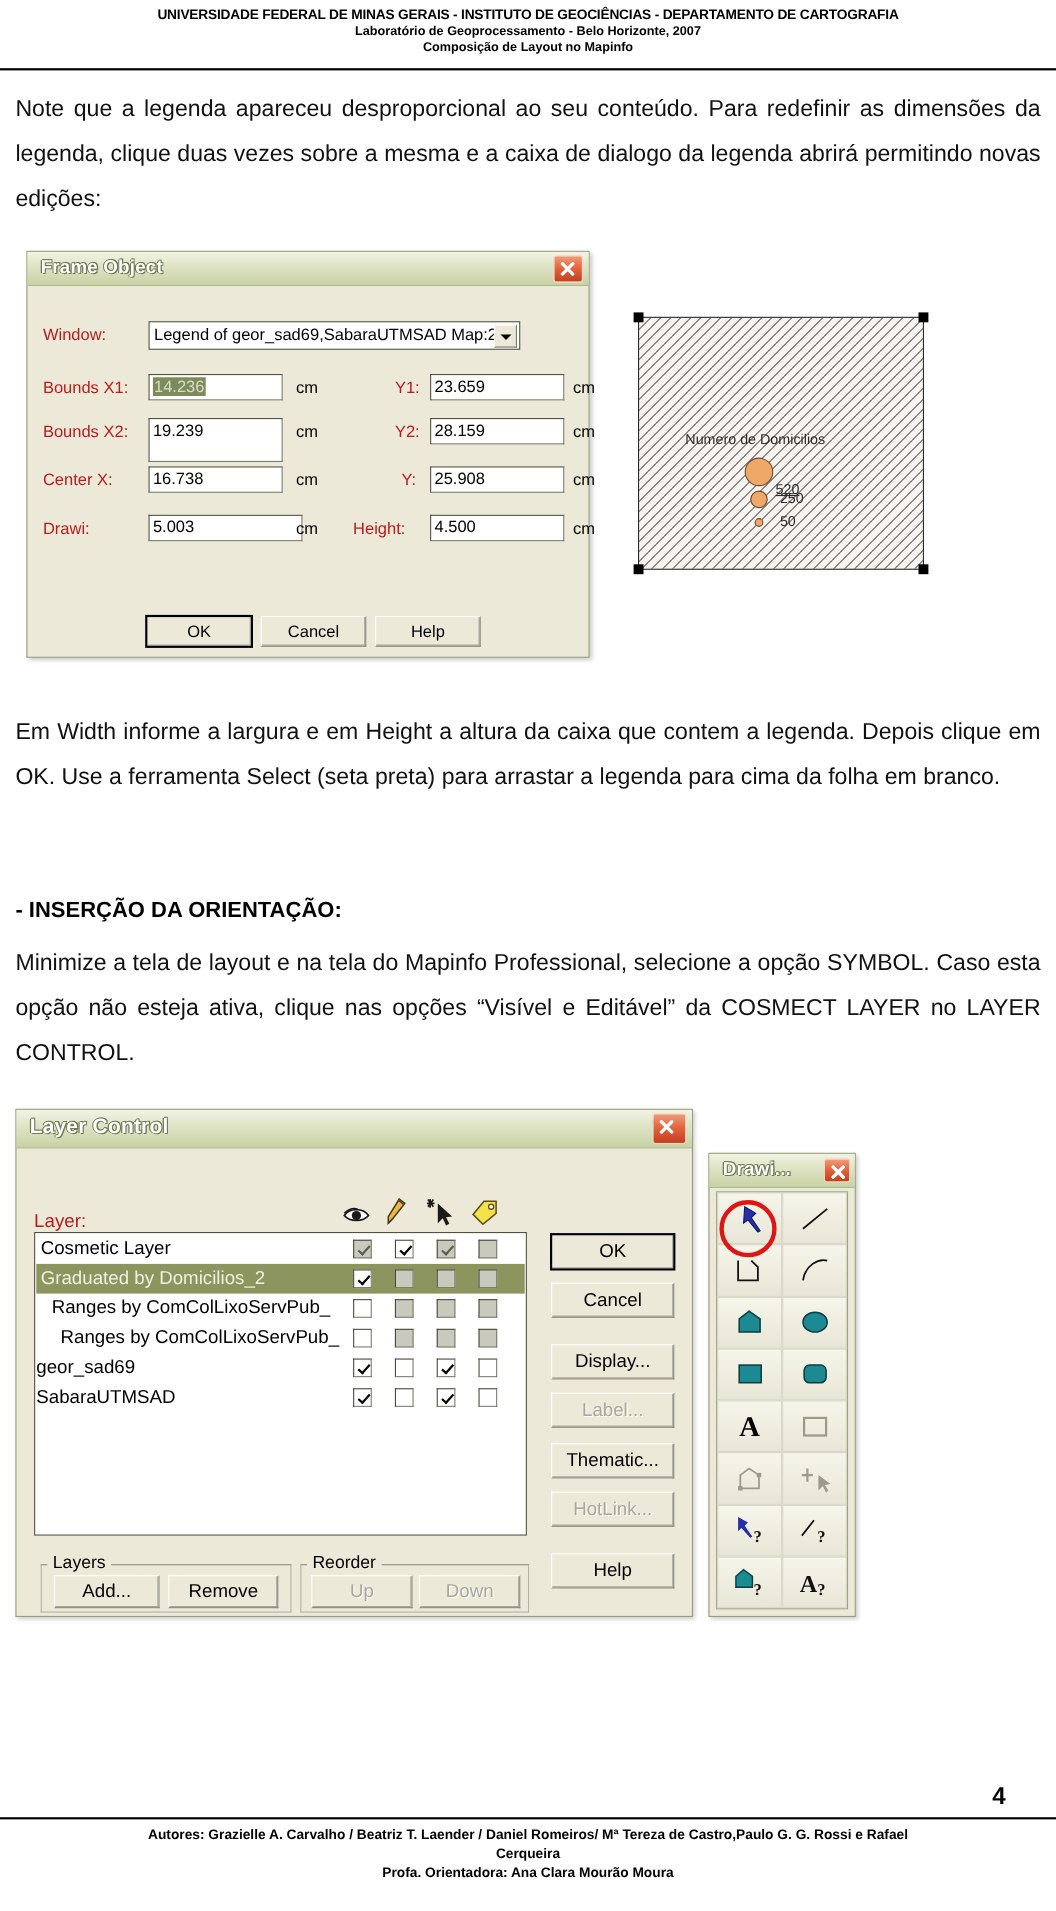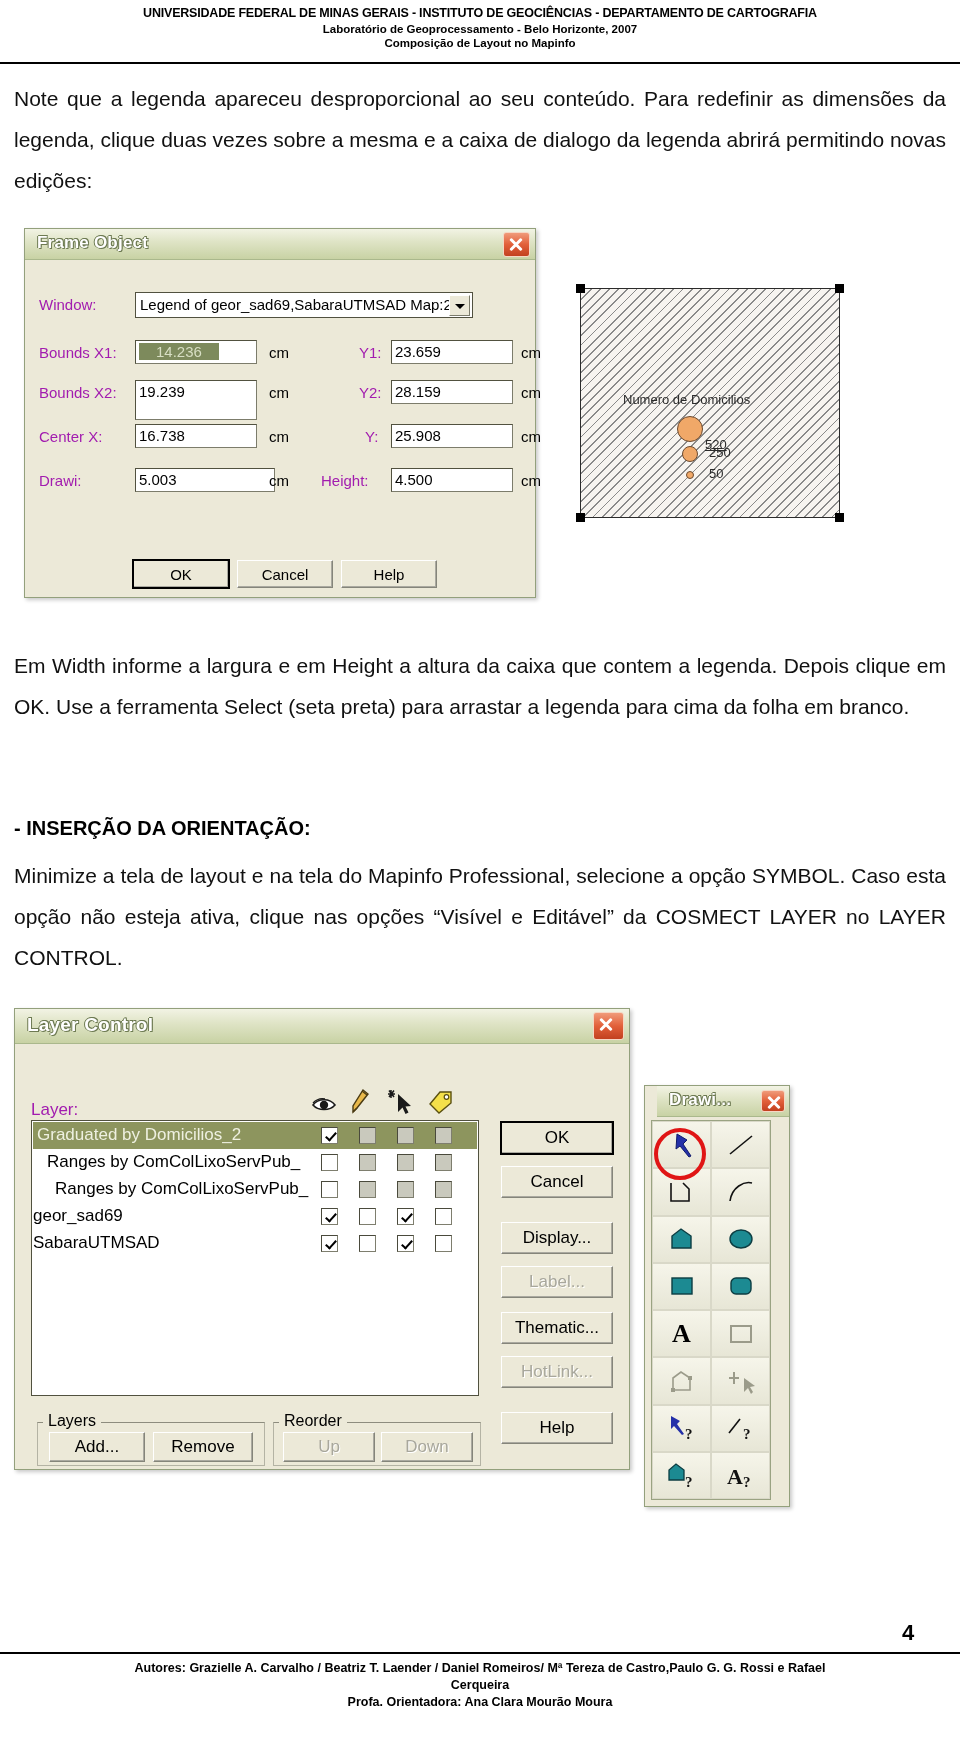--- a/index.html
+++ b/index.html
@@ -58,30 +58,30 @@
     cursor:pointer;
   }
   .dlg-close:before,.dlg-close:after{
     content:""; position:absolute; left:4px; top:10px; width:16px; height:3px;
     background:#fff; border-radius:1px;
   }
   .dlg-close:before{ transform:rotate(45deg);}
   .dlg-close:after{ transform:rotate(-45deg);}
   .dlg-body{ position:relative; }
 
-  .lbl{ position:absolute; font-size:15px; color:#a21caf; white-space:nowrap;}
+  .lbl{ position:absolute; font-size:15px; color:#b91c1c; white-space:nowrap;}
   .fld{
     position:absolute; background:#fff;
     border:1px solid #7c7c6b; border-top-color:#51513f; border-left-color:#51513f;
     font-size:15px; color:#000;
     padding:1px 3px; box-sizing:border-box; line-height:20px;
     white-space:nowrap; overflow:hidden;
   }
   .fld.sel{ }
-  .fld .selhl{ background:#7d8a5c; color:#d8dfc4; padding:0 17px;}
+  .fld .selhl{ background:#7d8a5c; color:#d8dfc4; padding:0 1px;}
   .combo{
     position:absolute; background:#fff;
     border:1px solid #51513f;
     font-size:15px; line-height:22px; padding:1px 24px 1px 4px;
     box-sizing:border-box; white-space:nowrap; overflow:hidden;
   }
   .combo .arrow{
     position:absolute; right:2px; top:2px; width:19px; height:19px;
     background:#ece9d8; border:1px solid #fff; border-right-color:#7b7b6b; border-bottom-color:#7b7b6b;
   }
@@ -280,20 +280,33 @@
       <svg width="28" height="28" viewBox="0 0 28 28">
         <path d="M4 16 L14 4 L25 4 L25 15 L13 25 Z" fill="#f4e04a" stroke="#5a5010" stroke-width="1.4"></path>
         <circle cx="20.5" cy="9" r="2.3" fill="#fff" stroke="#5a5010" stroke-width="1.2"></circle>
       </svg>
     </div>
 
     <div style="position:absolute; left:16px; top:76px; width:448px; height:276px; background:#ffffff; border:1px solid #51513f; box-sizing:border-box;">
     </div>
 
     <div style="position:absolute; left:18px; top:78px; width:444px;">
+      <div style="position:relative; height:27px;">
+        <div style="position:absolute; left:4px; top:3px; font-size:17px;">Cosmetic Layer</div>
+        <div class="cb gray" style="left:288px; top:5px;">
+            <span class="tick"></span>
+          </div>
+        <div class="cb" style="left:326px; top:5px;">
+            <span class="tick"></span>
+          </div>
+        <div class="cb gray" style="left:364px; top:5px;">
+            <span class="tick"></span>
+          </div>
+        <div class="cb gray" style="left:402px; top:5px;"></div>
+      </div>
       <div style="position:relative; height:27px; background:#8d955e;">
         <div style="position:absolute; left:4px; top:3px; font-size:17px; color:#eef0e0;">Graduated by Domicilios_2</div>
         <div class="cb" style="left:288px; top:5px;">
             <span class="tick"></span>
           </div>
         <div class="cb gray" style="left:326px; top:5px;"></div>
         <div class="cb gray" style="left:364px; top:5px;"></div>
         <div class="cb gray" style="left:402px; top:5px;"></div>
       </div>
       <div style="position:relative; height:27px;">
@@ -348,21 +361,21 @@
     <div style="position:absolute; left:258px; top:378px; width:206px; height:42px; border:1px solid #b4b3a4; border-top-color:#8d8c7e;"></div>
     <div style="position:absolute; left:264px; top:368px; background:#ece9d8; padding:0 5px; font-size:16px;">Reorder</div>
 
     <div class="btn" style="left:34px; top:388px; width:96px; height:30px; font-size:17px;">Add...</div>
     <div class="btn" style="left:138px; top:388px; width:100px; height:30px; font-size:17px;">Remove</div>
     <div class="btn disabled" style="left:268px; top:388px; width:92px; height:30px; font-size:17px;">Up</div>
     <div class="btn disabled" style="left:366px; top:388px; width:92px; height:30px; font-size:17px;">Down</div>
   </div>
 </div>
 
-<div class="dlg" id="drawing-toolbar" style="left:644px; top:1085px; width:132px; height:420px;padding-left:12px;">
+<div class="dlg" id="drawing-toolbar" style="left:644px; top:1048px; width:132px; height:420px;">
   <div class="dlg-titlebar" style="height:30px;">
     <div class="dlg-title" style="font-size:17px; top:4px;">Drawi...</div>
     <div class="dlg-close" style="width:22px; height:20px; right:4px; top:4px;"></div>
   </div>
 
   <div class="toolgrid" style="left:6px; top:34px; width:118px; height:378px;">
 
     <div class="toolcell">
       <svg width="34" height="34" viewBox="0 0 34 34">
         <path d="M12 6 L22 12 L18 16 L26 28 L24 29 L15 18 L11 21 Z" fill="#2430a8" stroke="#101a6a" stroke-width="1"></path>

